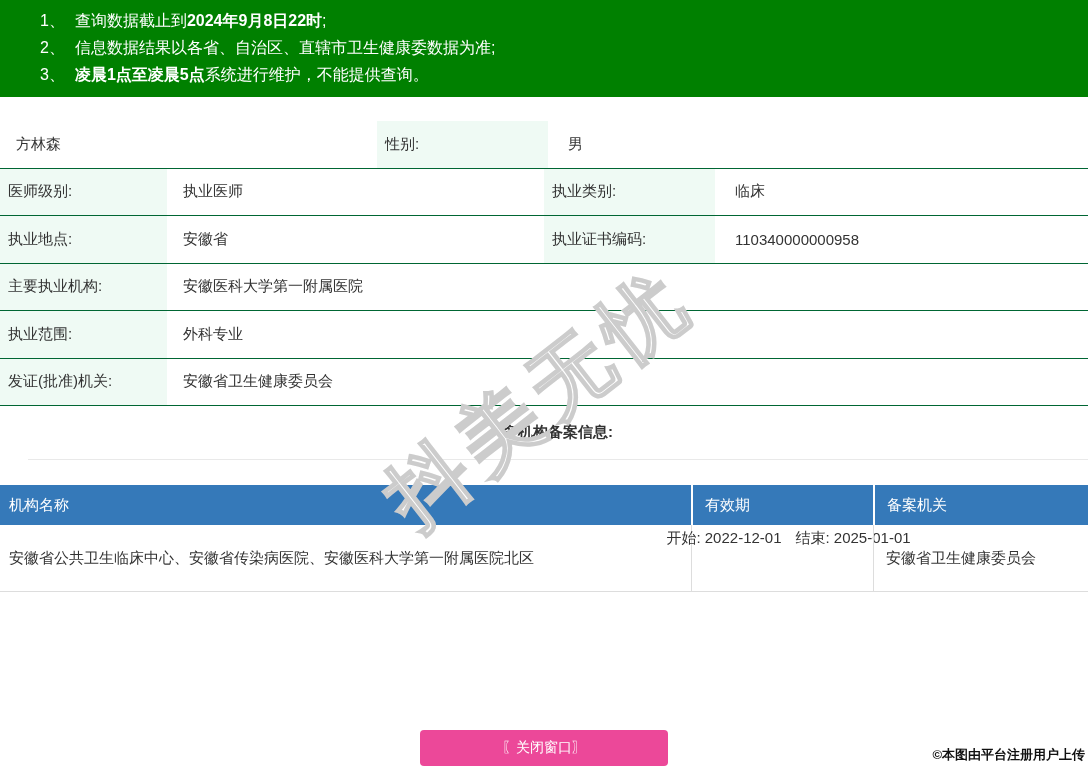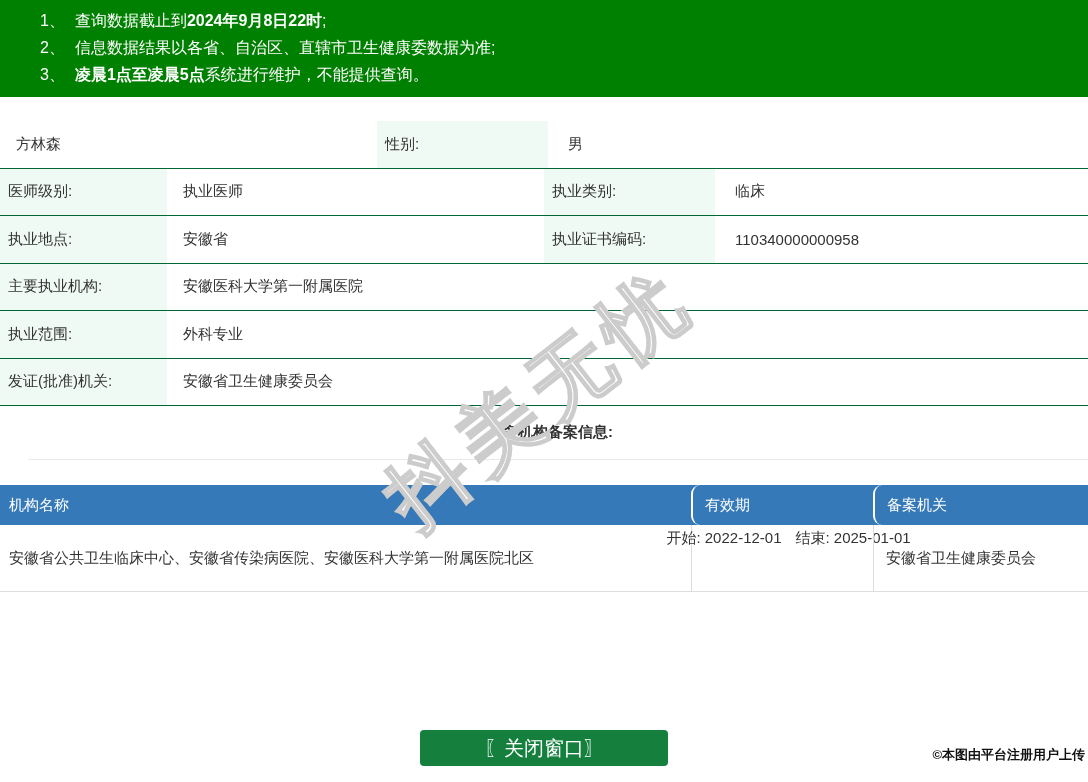--- a/index.html
+++ b/index.html
@@ -72,21 +72,20 @@
   .org-head {
     display: flex;
     height: 40px;
     background: #3579b9;
     color: #ffffff;
   }
   .org-head .hcell {
     display: flex;
     align-items: center;
     padding-left: 9px;
-    border-radius: 9px;
   }
   .org-head .hc1 { width: 691px; flex: none; }
   .org-head .hc2 { width: 182px; flex: none; border-left: 2px solid #ffffff; padding-left: 12px; }
   .org-head .hc3 { flex: 1; border-left: 2px solid #ffffff; padding-left: 12px; }
   .org-body {
     display: flex;
     min-height: 67px;
     border-bottom: 1px solid #dddddd;
   }
   .org-body .bcell { display: flex; align-items: center; padding-left: 9px; }
@@ -101,25 +100,25 @@
     gap: 14px;
   }
   .org-body .bc2 div { line-height: 25px; white-space: nowrap; }
   .org-body .bc3 { flex: 1; border-left: 1px solid #dddddd; padding-left: 12px; }
 
   
   .btn-wrap { margin-top: 138px; display: flex; justify-content: center; }
   .close-btn {
     width: 248px;
     height: 36px;
-    background: #15803d;
+    background: #ec4899;
     border: none;
     border-radius: 4px;
     color: #ffffff;
-    font-size: 20px;
+    font-size: 14px;
     font-family: "Liberation Sans", "DejaVu Sans", sans-serif;
     cursor: pointer;
   }
 
   
   .watermark {
     position: absolute;
     left: 330px;
     top: 245px;
     width: 420px;

